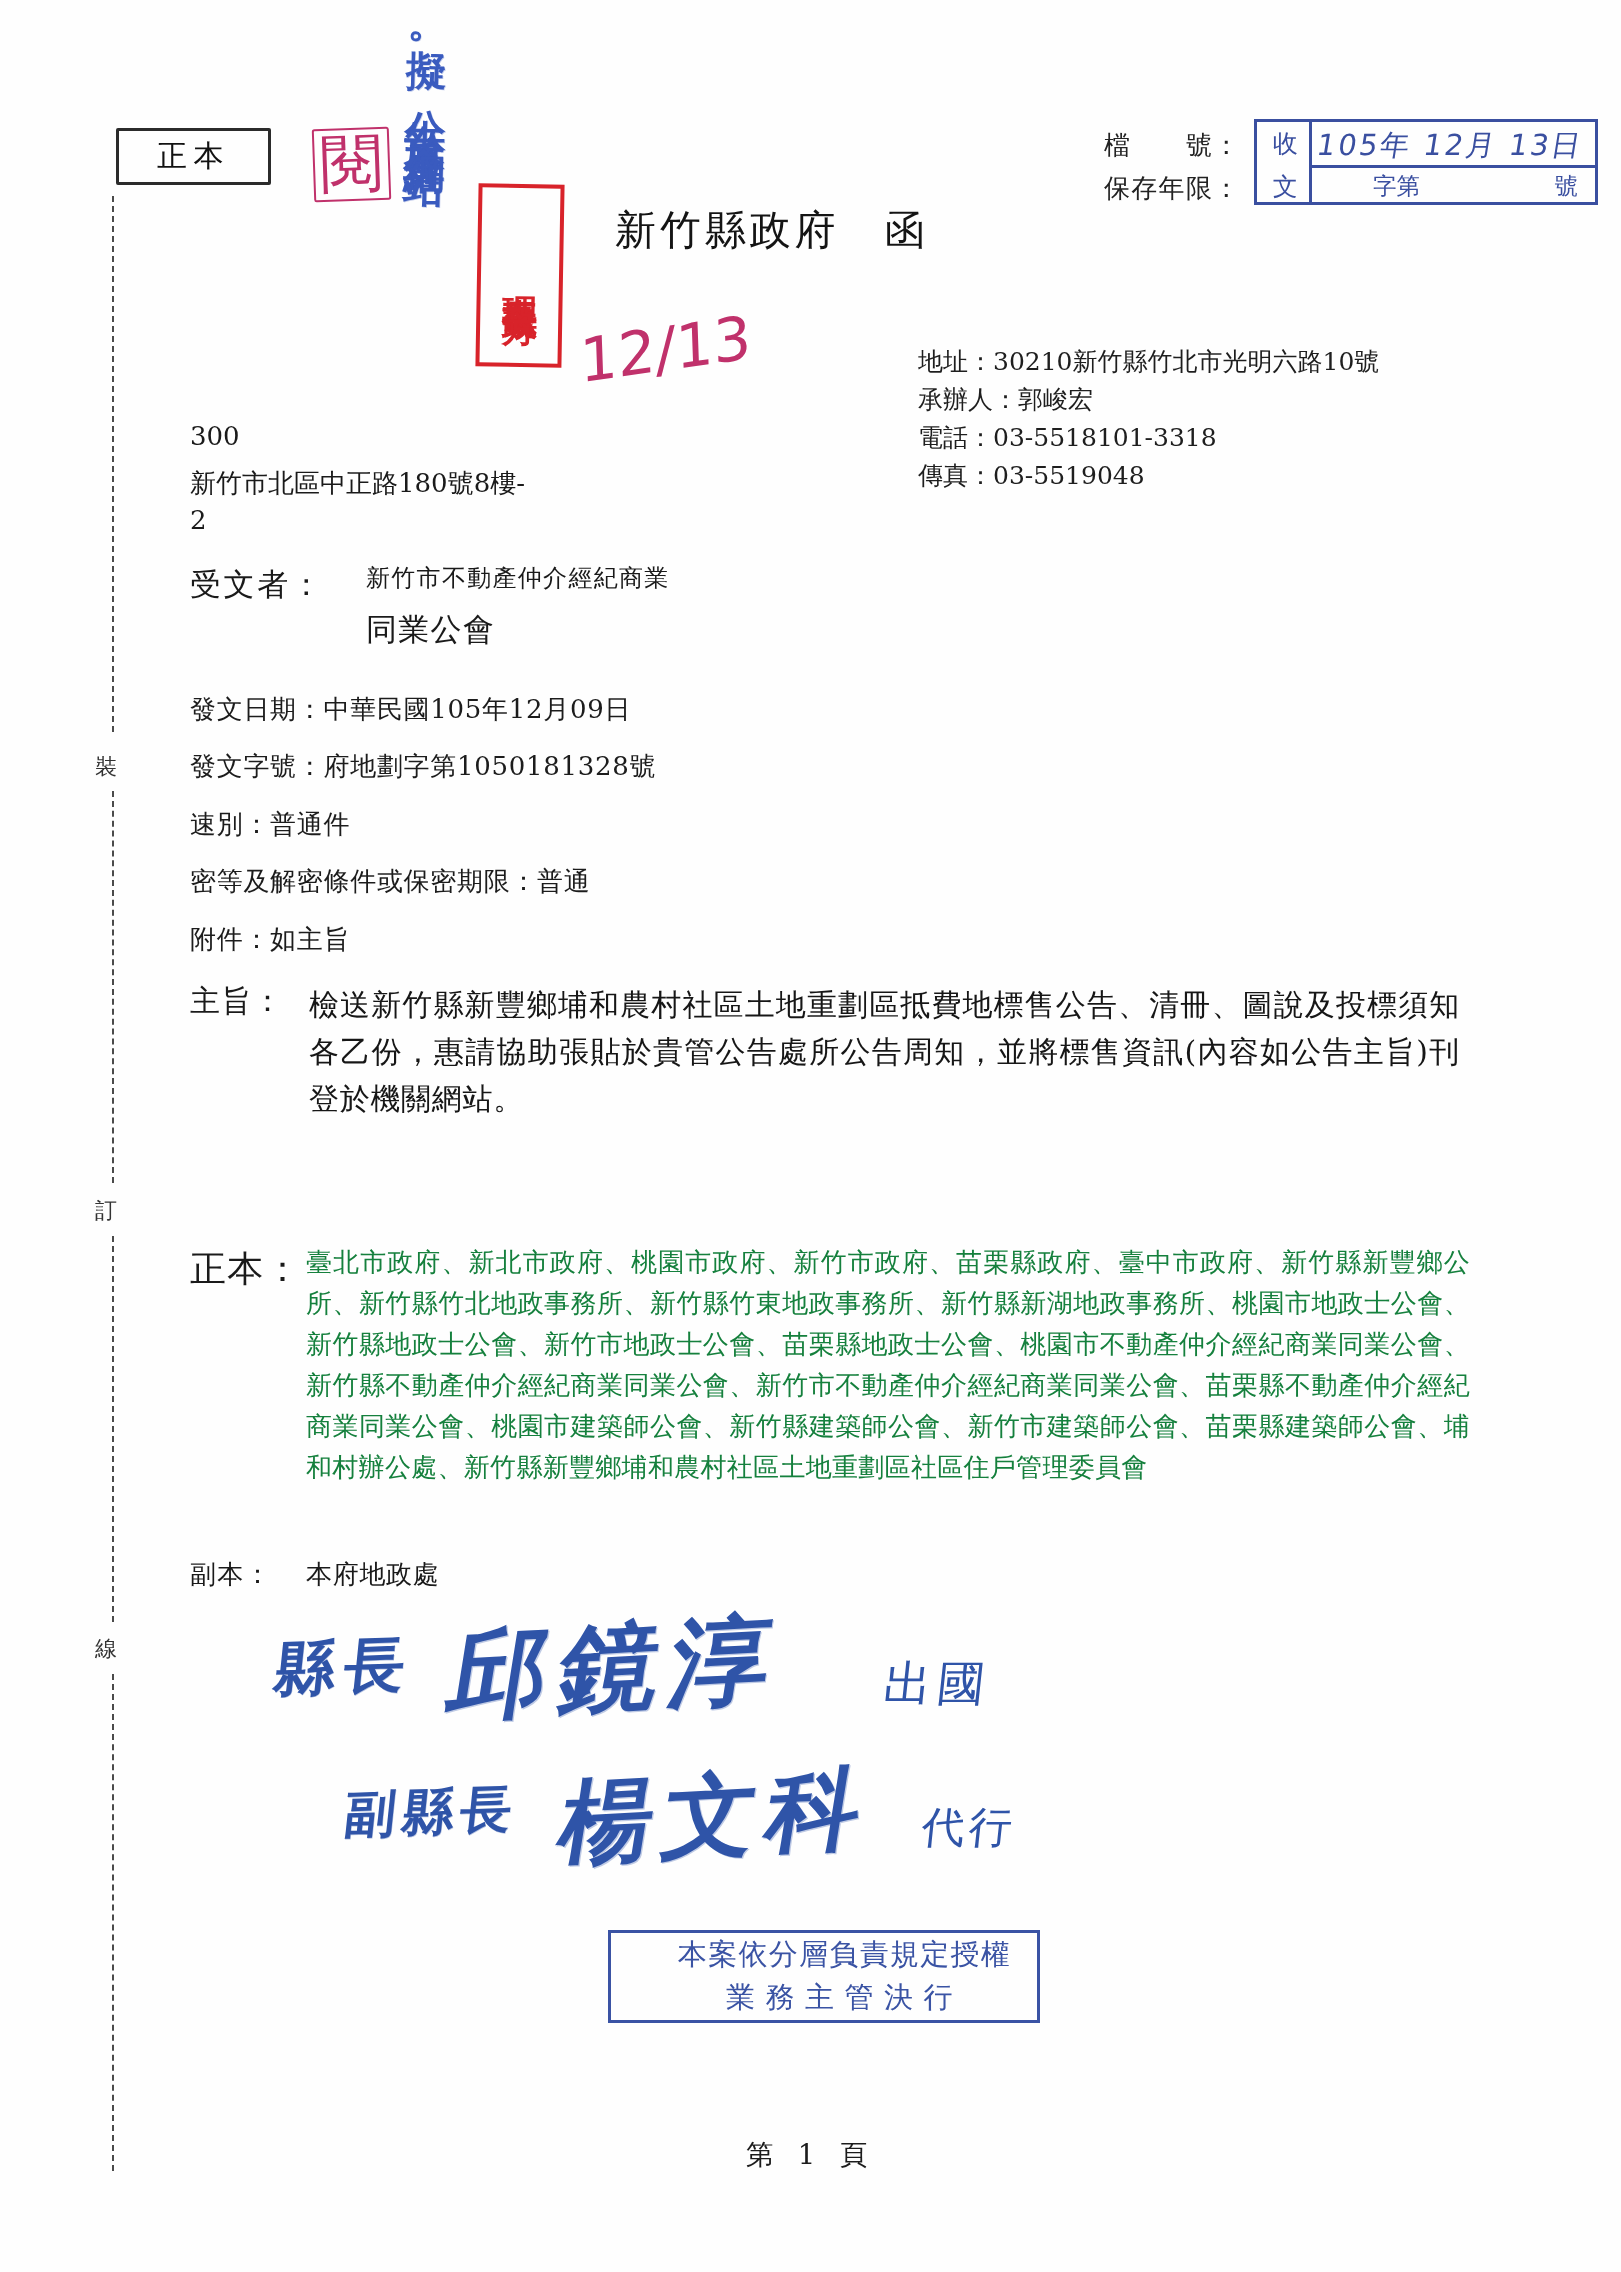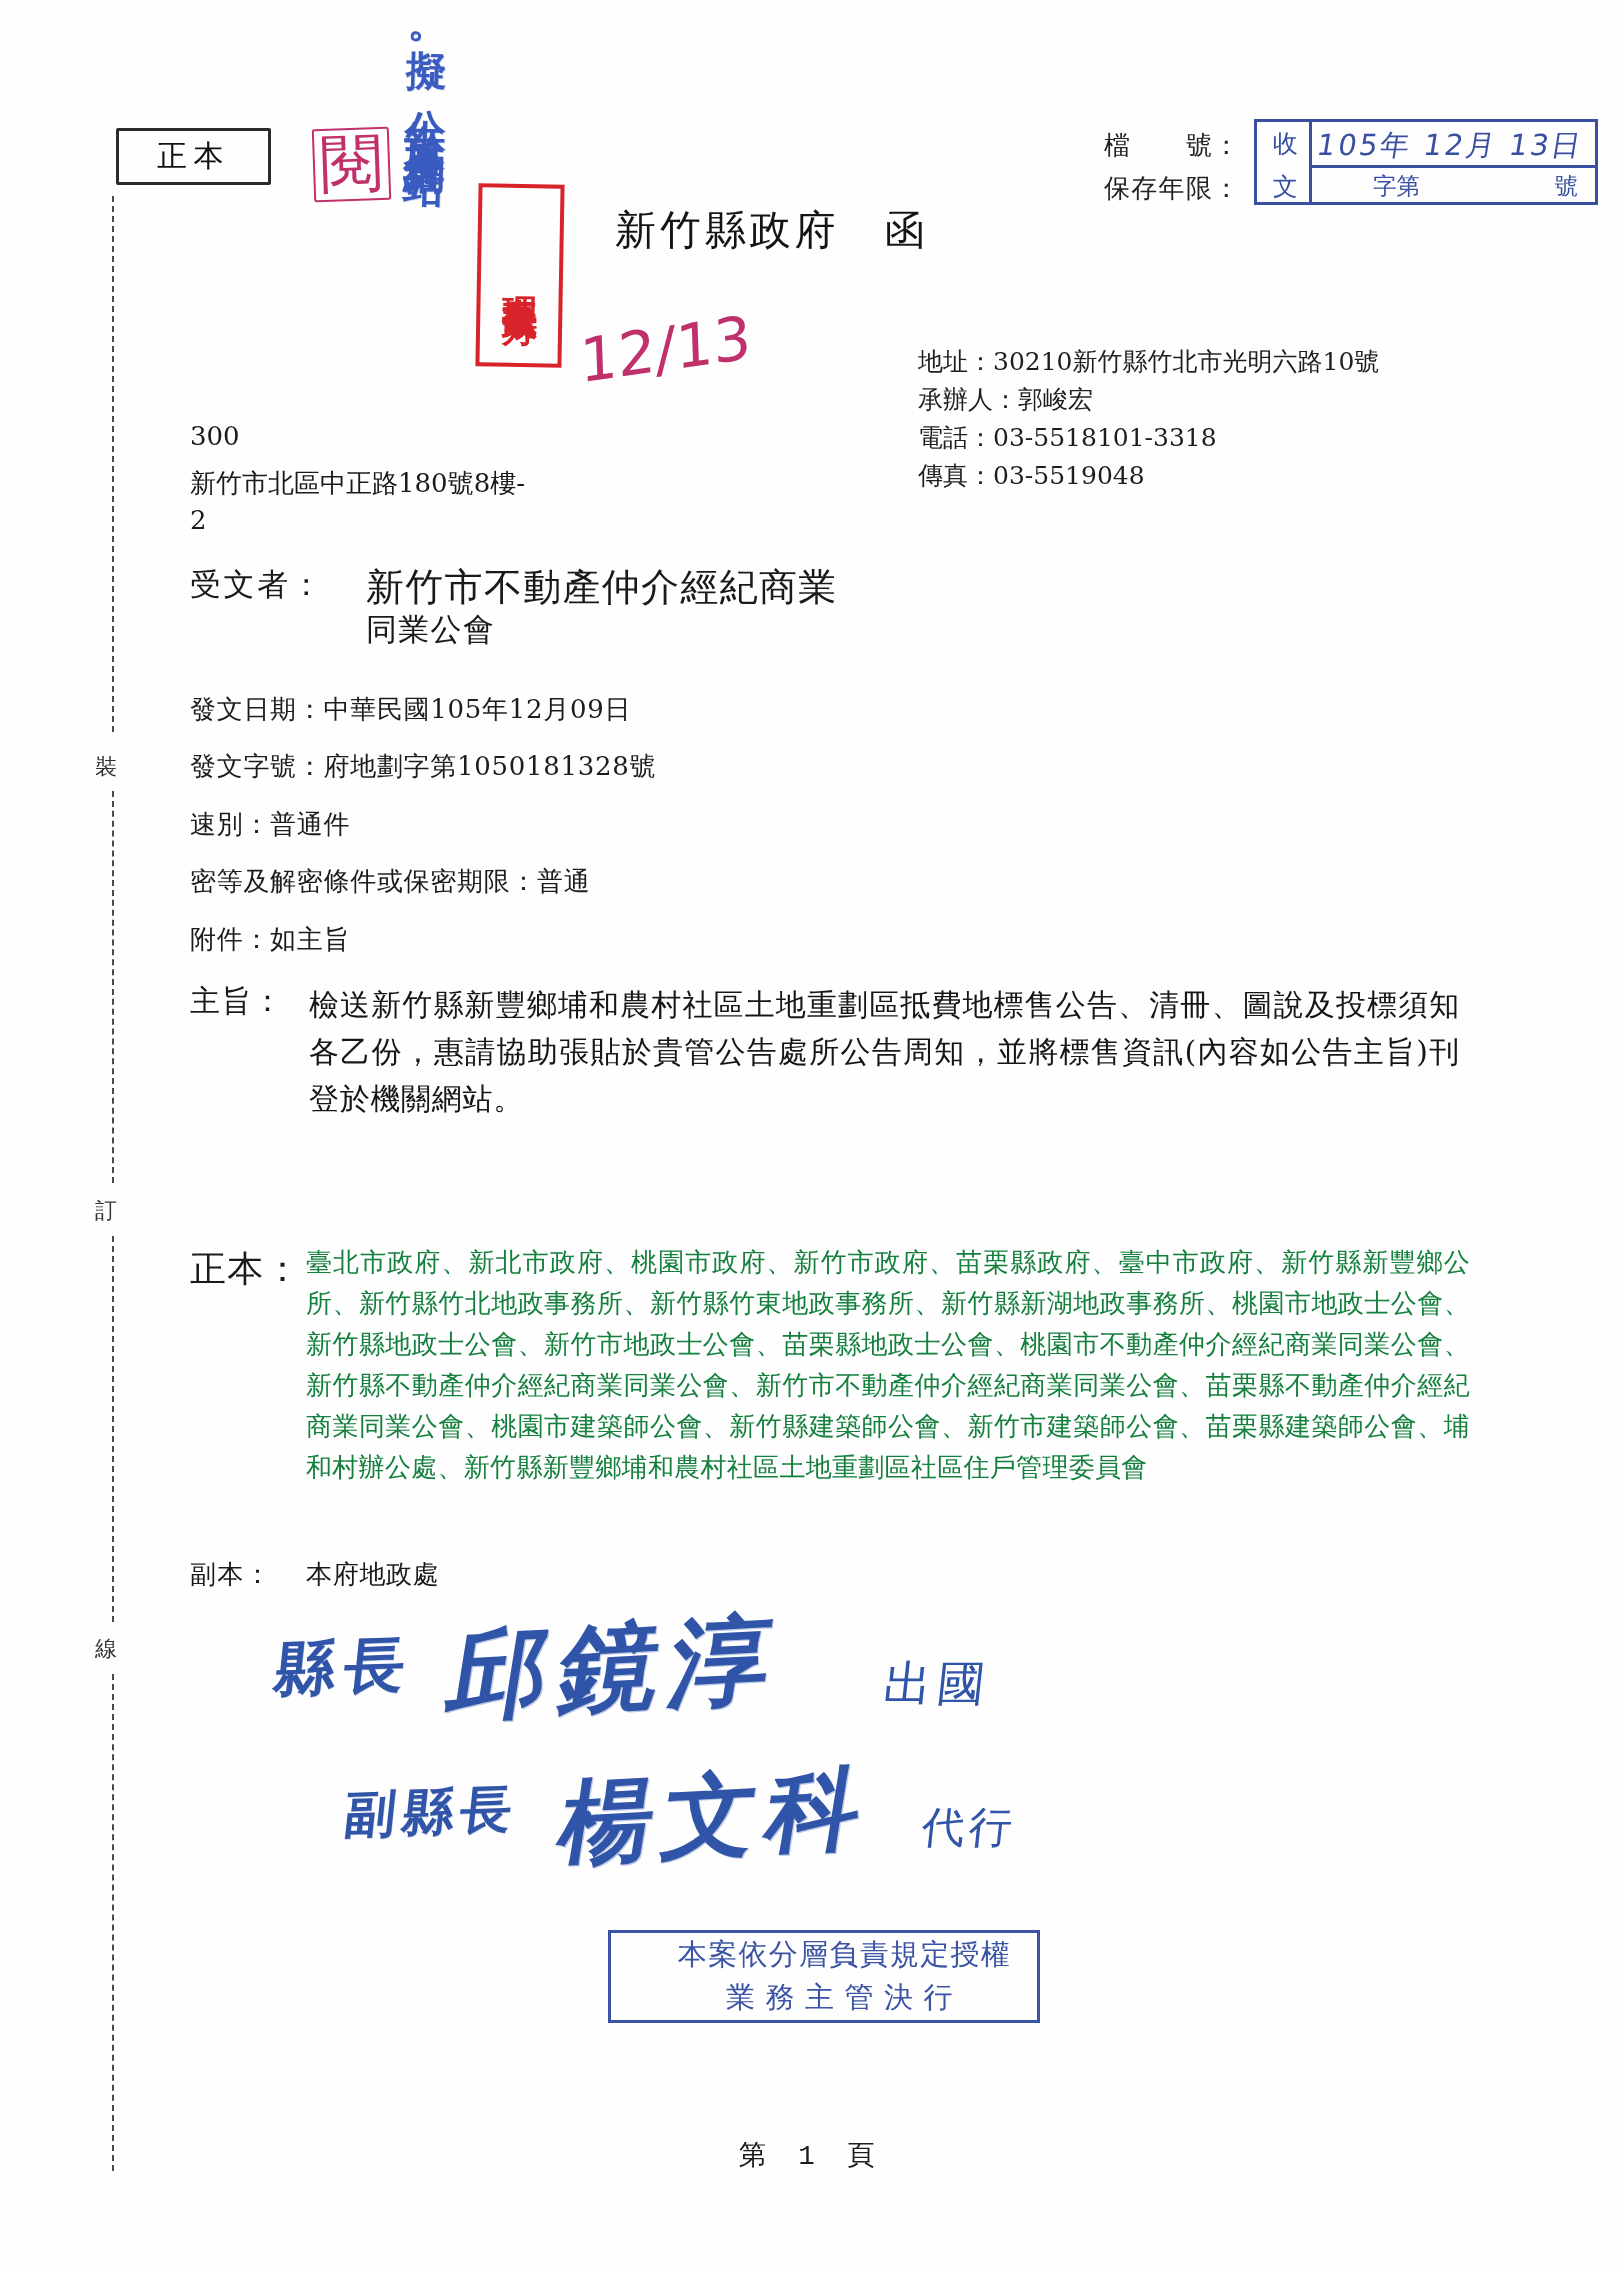--- a/index.html
+++ b/index.html
@@ -58,21 +58,21 @@
   
   #contact-block{position:absolute;left:918px;top:343px;}
   #contact-block div{font-size:25px;line-height:38px;color:#1e1e1e;white-space:pre;}
 
   
   #recipient-zip{left:190px;top:421px;font-size:26px;}
   #recipient-addr1{left:190px;top:466px;font-size:26px;}
   #recipient-addr2{left:190px;top:505px;font-size:26px;}
 
   #recipient-label{left:190px;top:564px;font-size:31px;letter-spacing:2.6px;}
-  #recipient-name1{left:366px;top:562px;font-size:38px;letter-spacing:1.3px;}
+  #recipient-name1{left:366px;top:562px;font-size:24px;letter-spacing:1.3px;}
   #recipient-name2{left:366px;top:609px;font-size:31px;letter-spacing:1.3px;}
 
   
   .meta{left:190px;font-size:26px;letter-spacing:0.7px;color:#1c1c1c;}
   #meta-date{top:692px;}
   #meta-serial{top:749px;}
   #meta-speed{top:807px;}
   #meta-secrecy{top:864px;}
   #meta-attach{top:922px;}
 
@@ -169,21 +169,21 @@
   #hand-date{
     position:absolute;left:579px;top:314px;
     font-size:60px;color:#c0316b;
     font-family:"DejaVu Sans",sans-serif;
     transform:rotate(-8deg) skewX(-6deg);
   }
 
   
   #page-footer{
     position:absolute;left:0;right:0;top:2137px;text-align:center;
-    font-size:27.5px;letter-spacing:7.8px;color:#1c1c1c;font-family:Liberation Mono, monospace;
+    font-size:27.5px;letter-spacing:7.8px;color:#1c1c1c;
   }
 </style>
 </head>
 <body>
 
 <div class="page">
 
   <div class="abs" id="copy-type-box">正本</div>
 
   <div class="abs" id="archive-label">檔　　號：</div>

